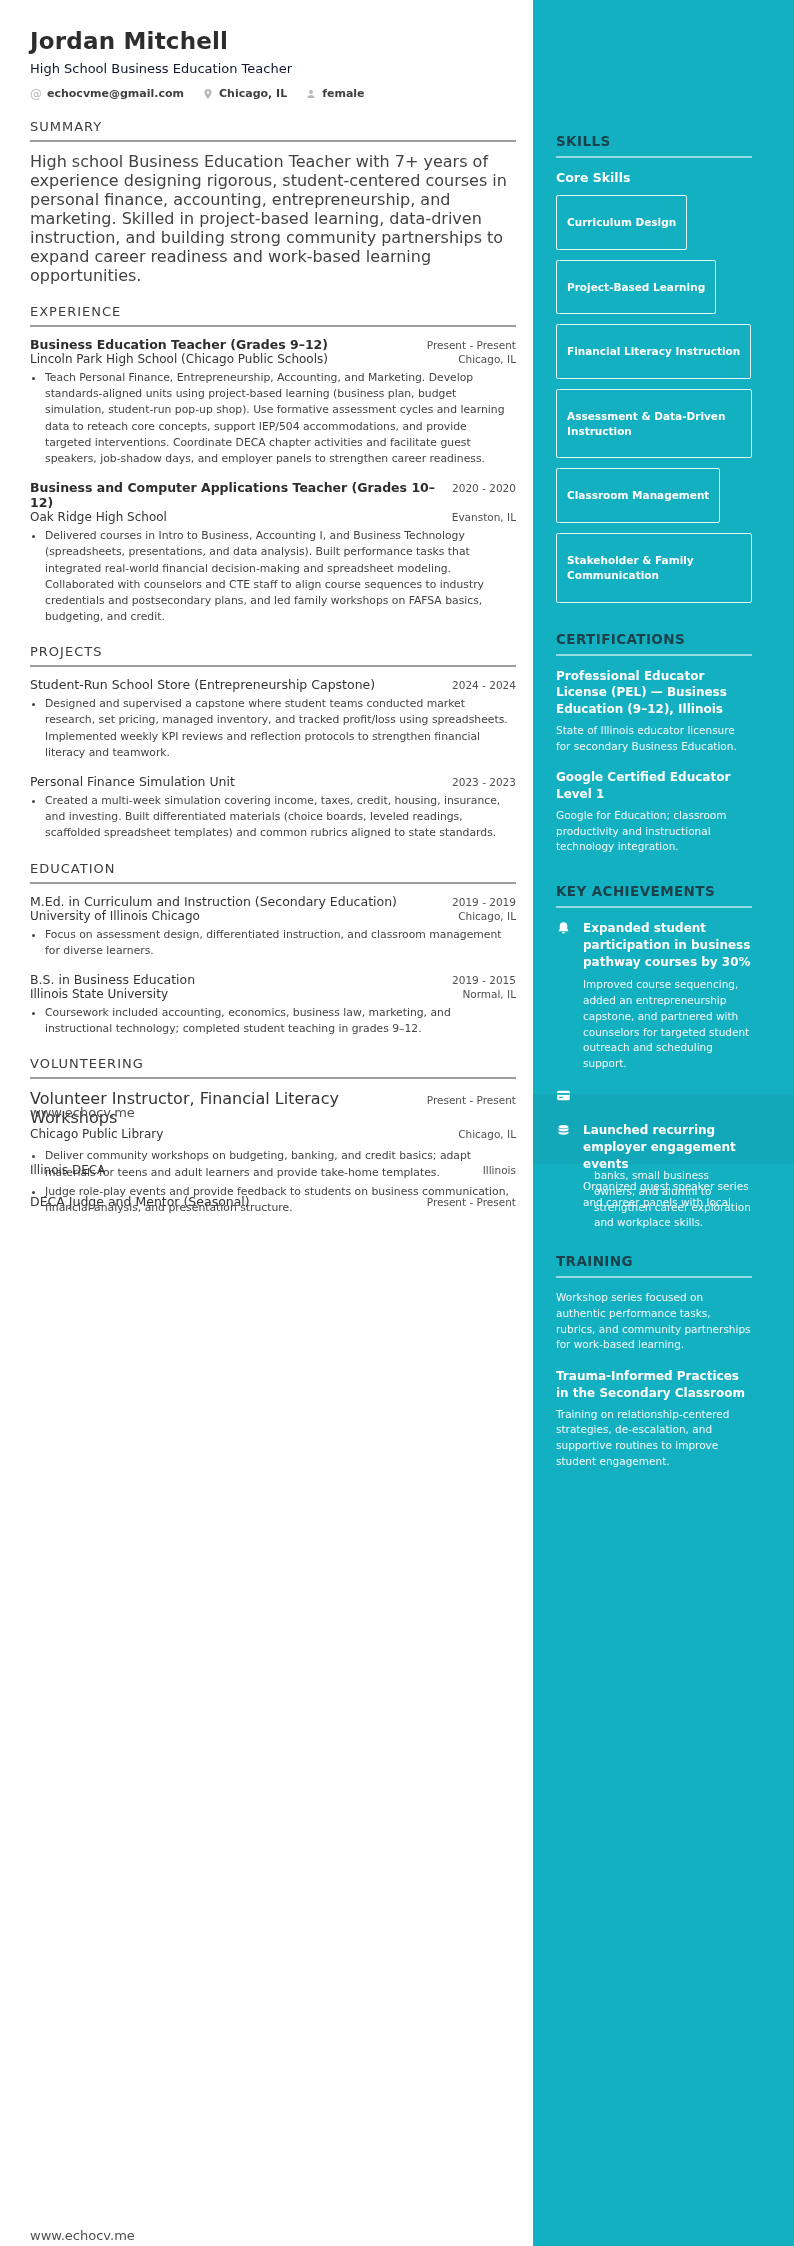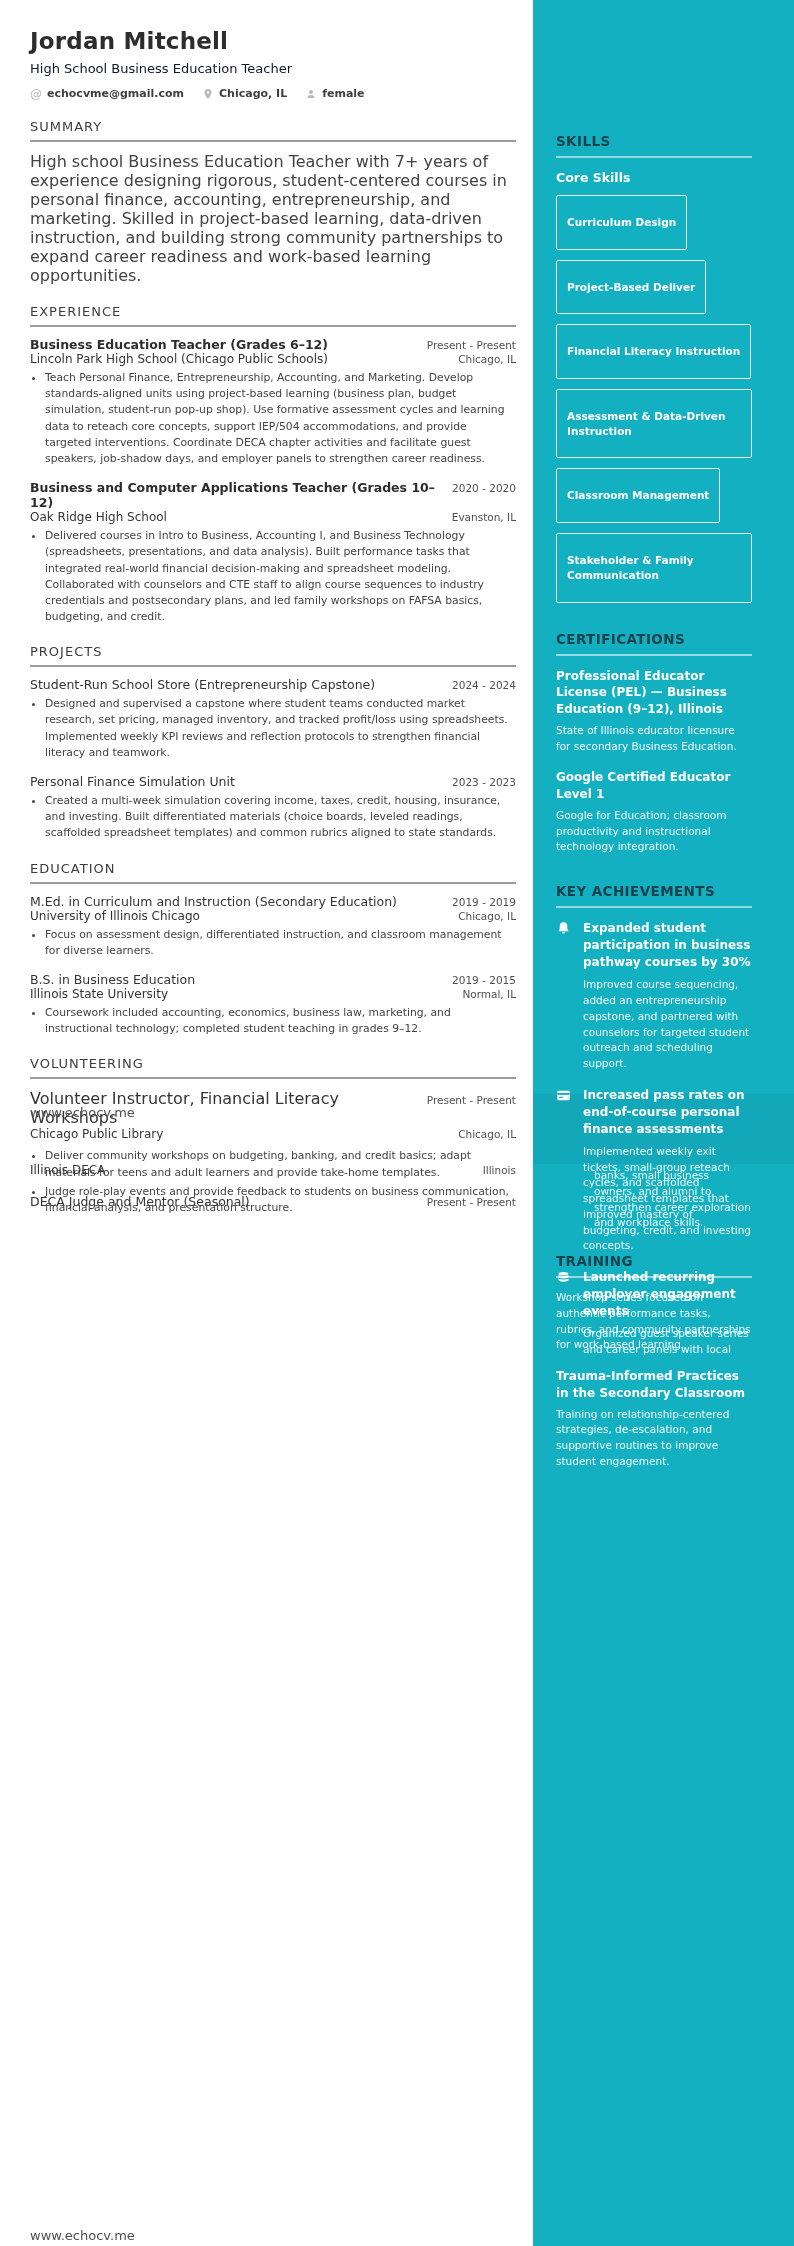--- a/index.html
+++ b/index.html
@@ -106,21 +106,21 @@
     <hr class="rule">
     <p class="bullet" style="margin:0;list-style:none;">High school Business Education Teacher with 7+ years of experience designing rigorous, student-centered courses in personal finance, accounting, entrepreneurship, and marketing. Skilled in project-based learning, data-driven instruction, and building strong community partnerships to expand career readiness and work-based learning opportunities.</p>
   </section>
 
   <section class="msec">
     <h2 class="sec-head">EXPERIENCE</h2>
     <hr class="rule">
 
     <div class="entry">
       <div class="erow">
-        <span class="etitle">Business Education Teacher (Grades 6–12)</span>
+        <span class="etitle">Business Education Teacher (Grades 9–12)</span>
         <span class="edate">Present - Present</span>
       </div>
       <div class="erow">
         <span class="ecomp">Lincoln Park High School (Chicago Public Schools)</span>
         <span class="eloc">Chicago, IL</span>
       </div>
       <ul class="bullets">
           <li class="bullet">Teach Personal Finance, Entrepreneurship, Accounting, and Marketing. Develop standards-aligned units using project-based learning (business plan, budget simulation, student-run pop-up shop). Use formative assessment cycles and learning data to reteach core concepts, support IEP/504 accommodations, and provide targeted interventions. Coordinate DECA chapter activities and facilitate guest speakers, job-shadow days, and employer panels to strengthen career readiness.</li>
         </ul>
     </div>
@@ -241,21 +241,21 @@
 
 <div class="footer footer-2">www.echocv.me</div>
 
 <aside class="sidebar-content">
 
   <section class="sb-sec">
     <h2 class="sb-head">SKILLS</h2>
     <hr class="sb-rule">
     <h3 class="sb-sub">Core Skills</h3>
     <div class="tag">Curriculum Design</div>
-    <div class="tag">Project-Based Deliver</div>
+    <div class="tag">Project-Based Learning</div>
     <div class="tag">Financial Literacy Instruction</div>
     <div class="tag">Assessment &amp; Data-Driven Instruction</div>
     <div class="tag">Classroom Management</div>
     <div class="tag">Stakeholder &amp; Family Communication</div>
   </section>
 
   <section class="sb-sec">
     <h2 class="sb-head">CERTIFICATIONS</h2>
     <hr class="sb-rule">
     <p class="cert-title">Professional Educator License (PEL) — Business Education (9–12), Illinois</p>
@@ -281,24 +281,20 @@
     </div>
 
     <div class="ach">
       <span class="ach-icon">
         <svg viewBox="0 0 24 24">
             <rect x="2" y="4.5" width="20" height="15" rx="2"></rect>
             <rect class="stripe" x="2" y="8" width="20" height="3"></rect>
             <rect class="stripe" x="5" y="14" width="6" height="2"></rect>
           </svg>
       </span>
-      <div>
-        <p class="ach-title">Increased pass rates on end-of-course personal finance assessments</p>
-        <p class="ach-desc">Implemented weekly exit tickets, small-group reteach cycles, and scaffolded spreadsheet templates that improved mastery of budgeting, credit, and investing concepts.</p>
-      </div>
     </div>
 
     <div class="ach">
       <span class="ach-icon">
         <svg viewBox="0 0 24 24">
             <path d="M12 3c-4.4 0-8 1.2-8 2.8S7.6 8.6 12 8.6s8-1.2 8-2.8S16.4 3 12 3zM4 8v2.6c0 1.6 3.6 2.8 8 2.8s8-1.2 8-2.8V8c-1.7 1.2-5 1.8-8 1.8S5.7 9.2 4 8zm0 5.4V16c0 1.6 3.6 2.8 8 2.8s8-1.2 8-2.8v-2.6c-1.7 1.2-5 1.8-8 1.8s-6.3-.6-8-1.8z"></path>
           </svg>
       </span>
       <div>
         <p class="ach-title">Launched recurring employer engagement events</p>

